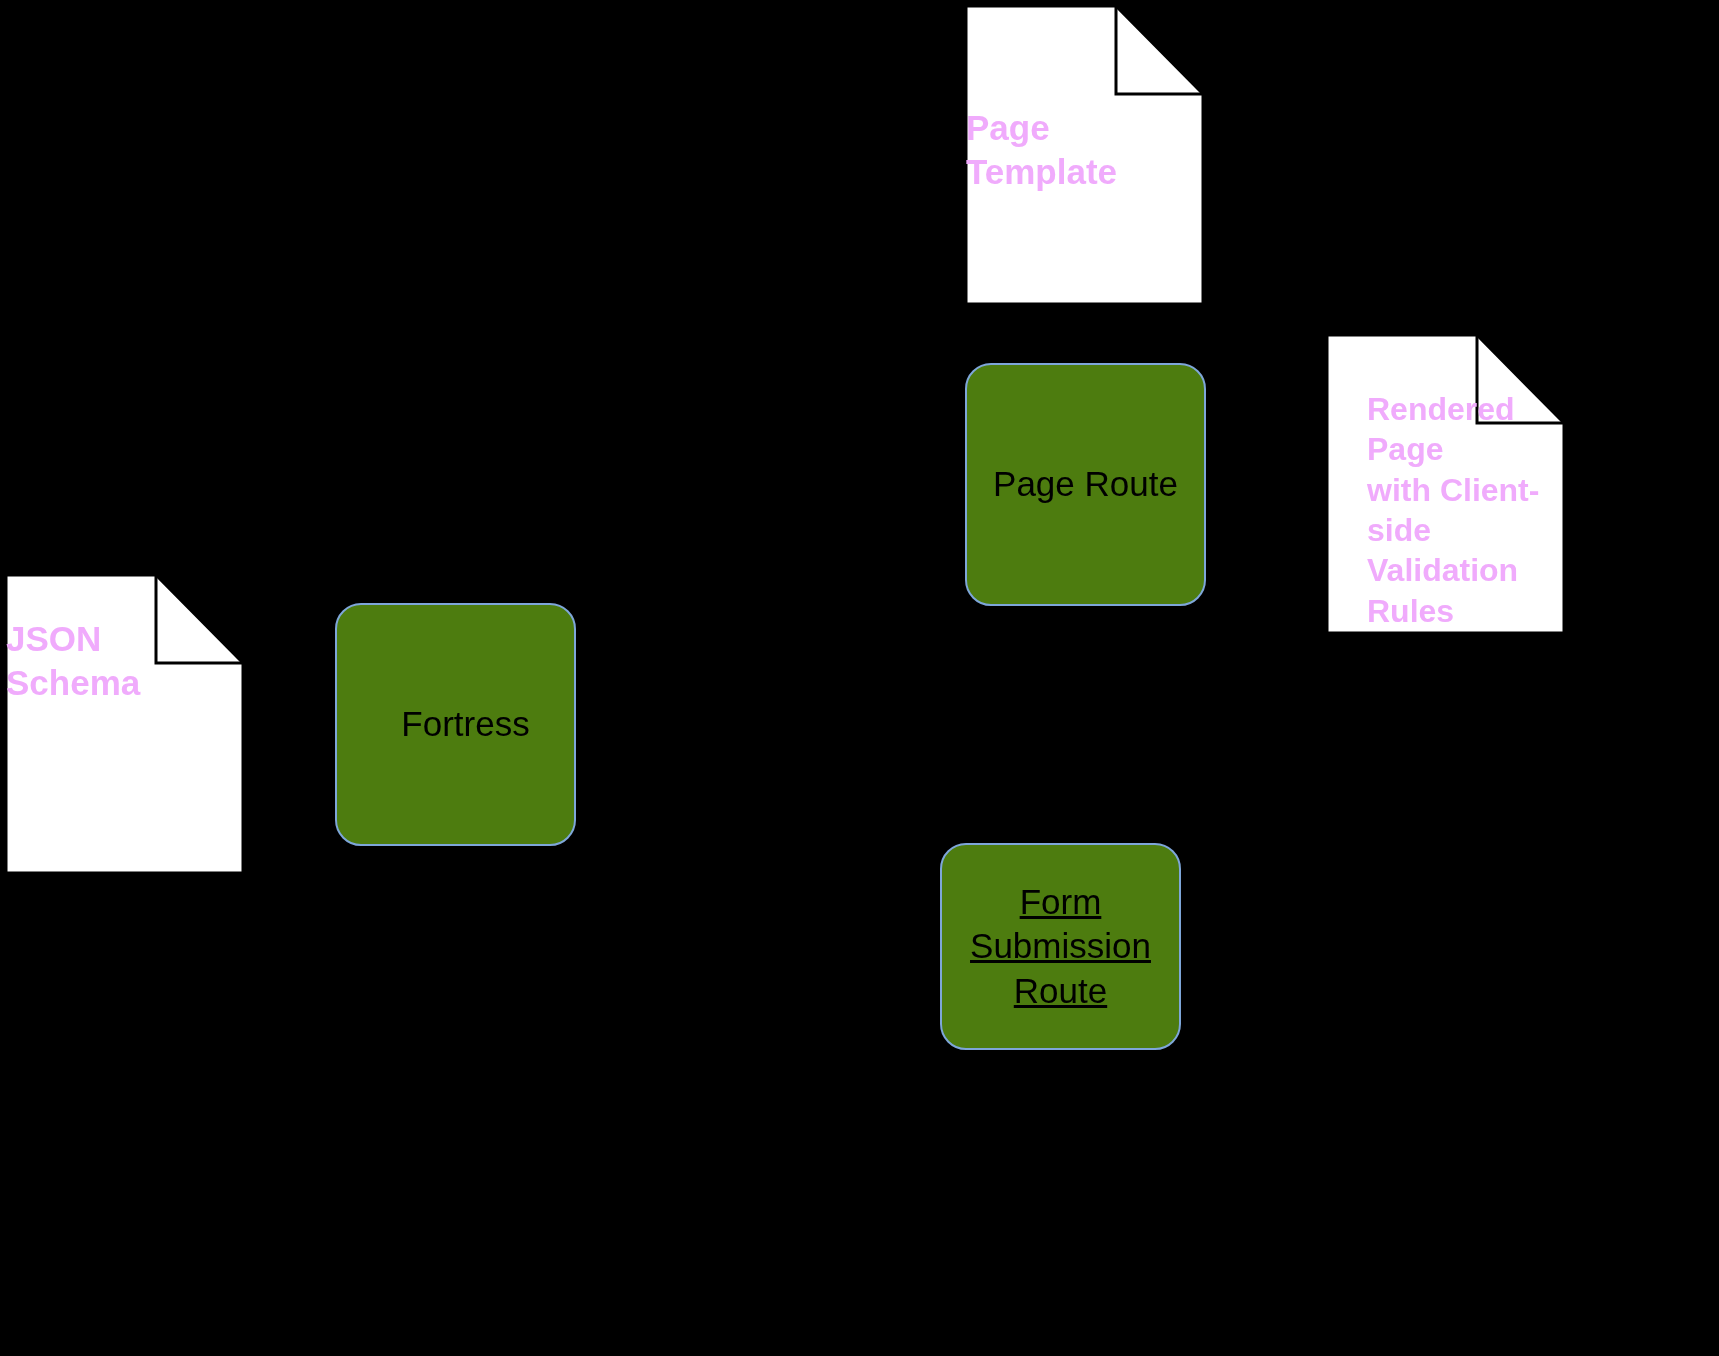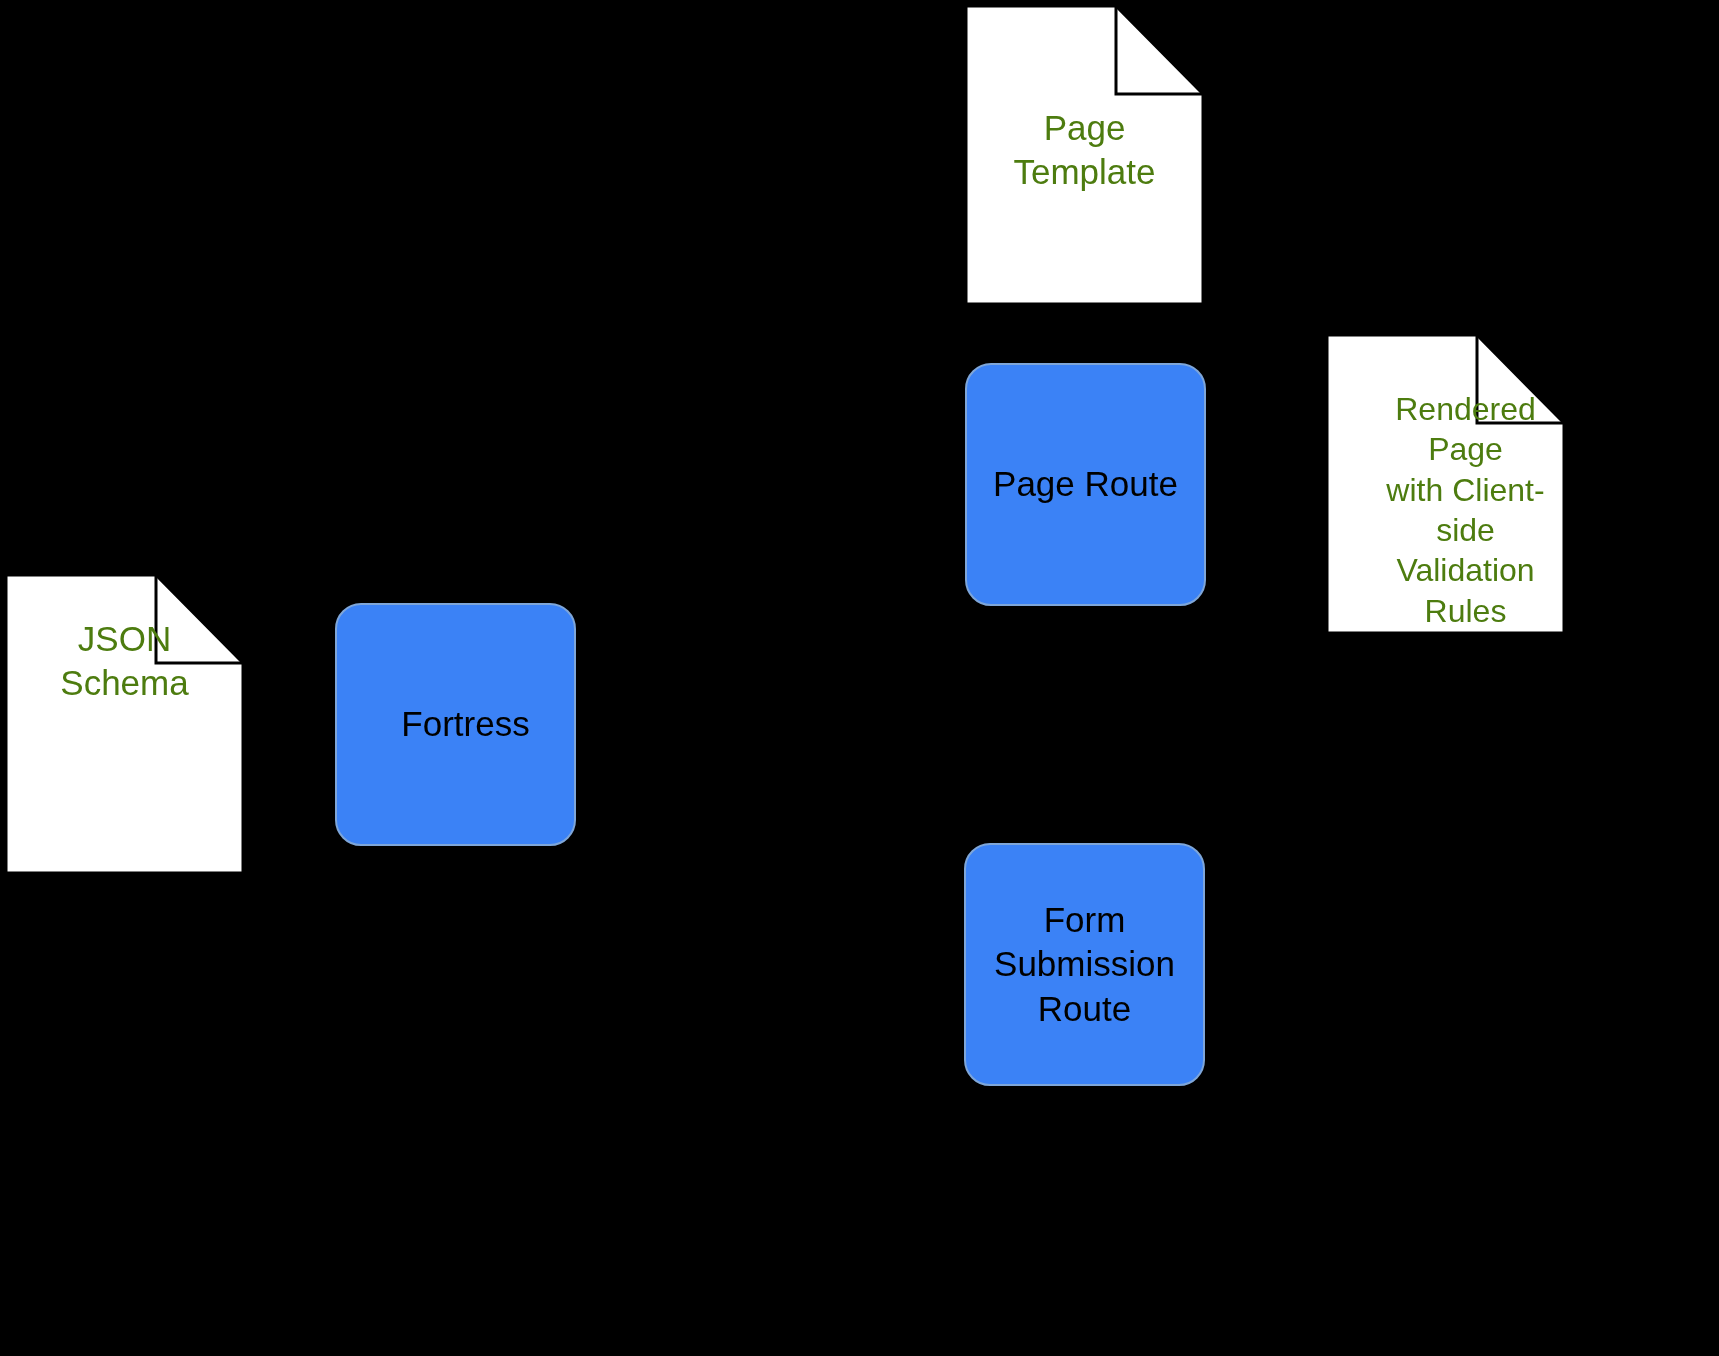--- a/index.html
+++ b/index.html
@@ -31,29 +31,30 @@
     left: 0;
     top: 0;
     width: 100%;
     height: 100%;
     display: block;
   }
   .doc .doc-label {
     position: absolute;
     left: 0;
     right: 0;
-    text-align: center;
-    color: #4d7c0f;
+    text-align: left;
+    color: #f0abfc;
     line-height: 1.26;
     white-space: pre-line;
     z-index: 2;
+    font-weight: bold;
   }
   
   .proc {
-    background: #3b82f6;
+    background: #4d7c0f;
     border: 2px solid #7ea6d9;
     border-radius: 26px;
     display: flex;
     align-items: center;
     justify-content: center;
   }
   .proc .proc-label {
     color: #000000;
     text-align: center;
     line-height: 1.26;
@@ -97,19 +98,19 @@
   <div class="node doc" id="node-rendered-page" style="left:1327px; top:335px; width:237px; height:298px;">
     <svg class="doc-svg" viewBox="0 0 237 298" preserveAspectRatio="none">
       <path d="M 0 0 L 150 0 L 237 88 L 237 298 L 0 298 Z" fill="#ffffff" stroke="#000000" stroke-width="3"></path>
       <path d="M 150 0 L 150 88 L 237 88" fill="none" stroke="#000000" stroke-width="3"></path>
     </svg>
     <div class="doc-label fs-32" style="top:54px;">Rendered Page
 with Client-side
 Validation Rules</div>
   </div>
 
-  <div class="node proc" id="node-form-submission-route" style="left:964px; top:843px; width:241px; height:243px;">
+  <div class="node proc" id="node-form-submission-route" style="left:940px; top:843px; width:241px; height:207px;text-decoration:underline;">
     <div class="proc-label fs-35">Form
 Submission
 Route</div>
   </div>
 
 </div>
 
 </body></html>

